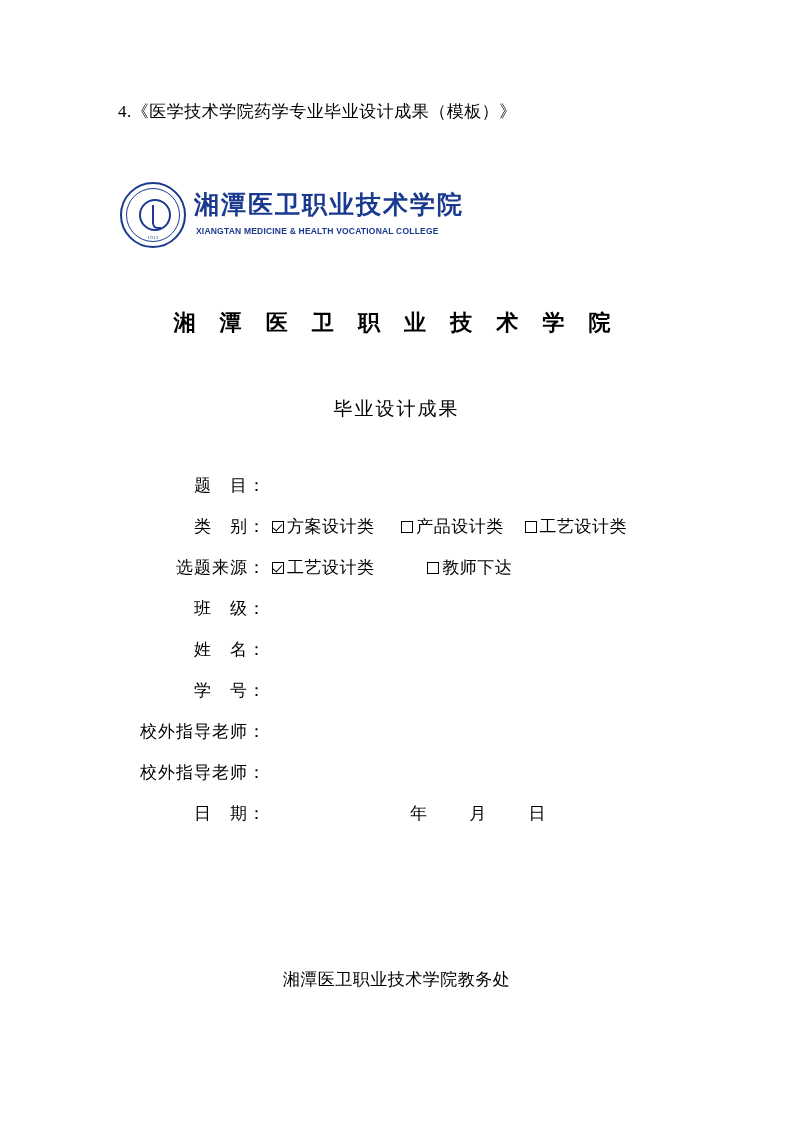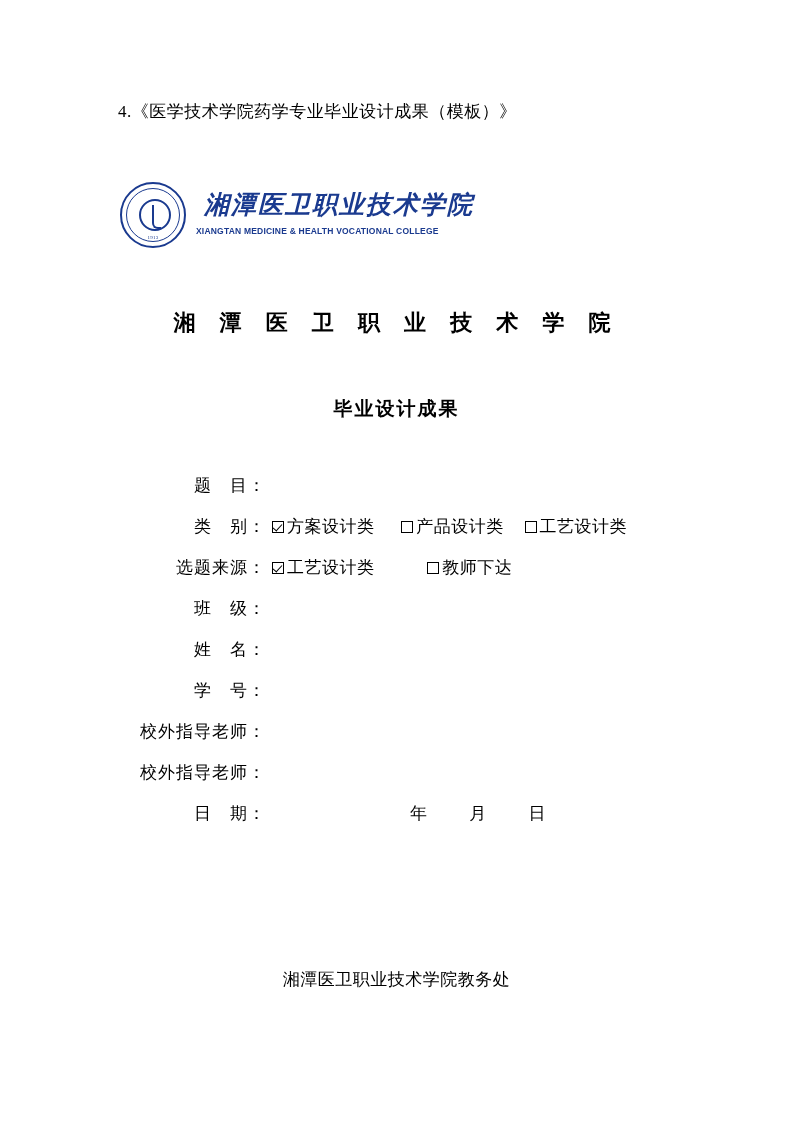--- a/index.html
+++ b/index.html
@@ -82,28 +82,27 @@
     left: 0;
     right: 0;
     bottom: 6px;
     text-align: center;
     font-size: 5px;
     color: #1a3a8f;
     letter-spacing: 0.3px;
   }
   .logo-cn {
     position: absolute;
-    left: 84px;
+    left: 74px;
     top: 6px;
     font-size: 25px;
     color: #1a3a8f;
     font-family: "Liberation Serif", "DejaVu Serif", serif;
     font-weight: bold;
     letter-spacing: 2px;
-    font-style: italic;
     white-space: nowrap;
   }
   .logo-en {
     position: absolute;
     left: 76px;
     top: 44px;
     font-size: 8.5px;
     color: #1a3a8f;
     letter-spacing: 0.2px;
     font-family: "Liberation Sans", sans-serif;
@@ -123,21 +122,21 @@
     letter-spacing: 9px;
     font-family: "Liberation Sans", sans-serif;
   }
   .title-sub {
     position: absolute;
     left: 0;
     right: 0;
     top: 396px;
     text-align: center;
     font-size: 19px;
-    font-weight: bold;
+    font-weight: normal;
     letter-spacing: 2px;
     font-family: "Liberation Sans", sans-serif;
   }
 
   
   .fields {
     position: absolute;
     left: 0;
     top: 466px;
     width: 793px;

